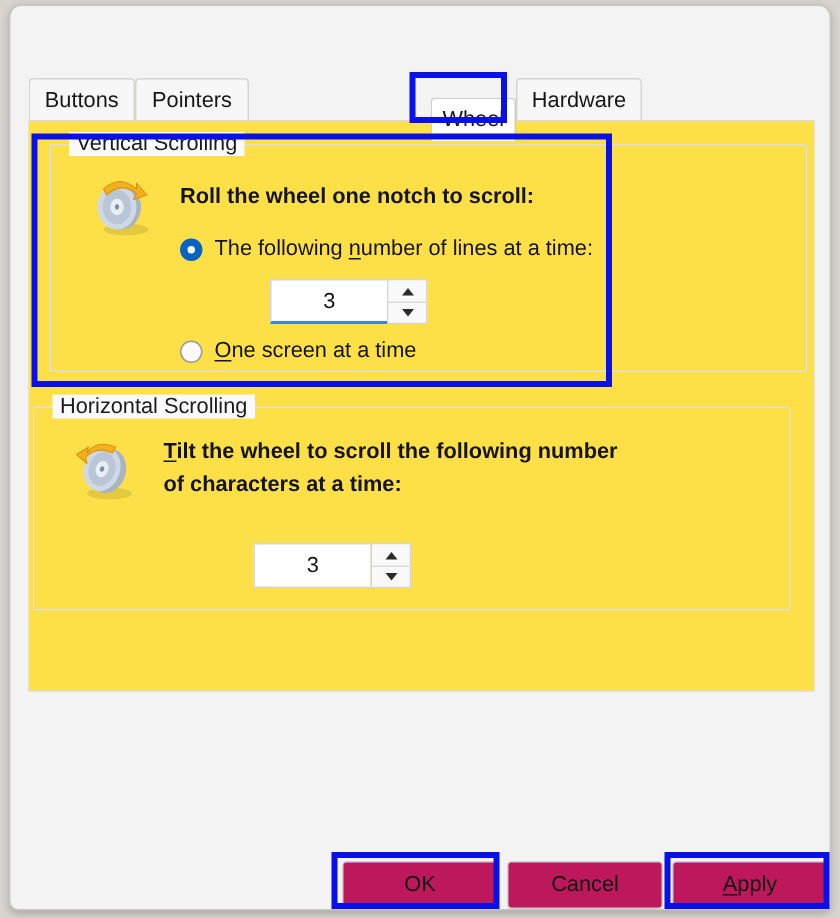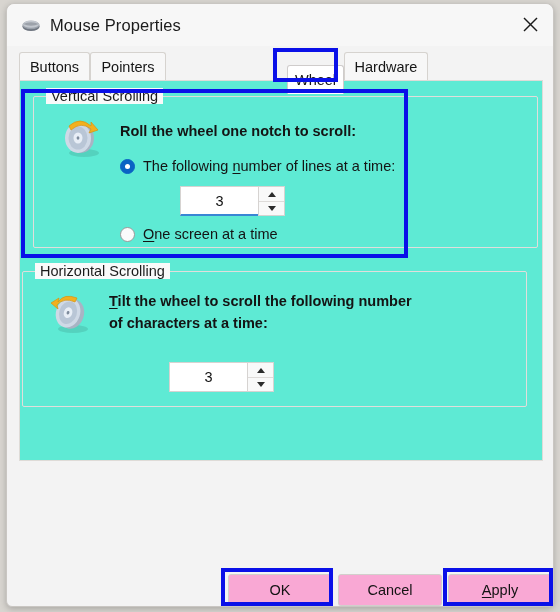--- a/index.html
+++ b/index.html
@@ -76,21 +76,21 @@
     position: absolute;
     border: 4px solid #0a10e8;
     pointer-events: none;
     z-index: 30;
   }
 
   
   #tabpage {
     position: absolute; left: 12px; top: 76px;
     width: 524px; height: 381px;
-    background: #5eead4;
+    background: #fde047;
     border: 1px solid #dedbd7;
   }
 
   
   .groupbox {
     position: absolute;
     border: 1px solid #e1dedb;
     border-radius: 2px;
     background: transparent;
   }
@@ -177,54 +177,33 @@
     border-left: 4.5px solid transparent;
     border-right: 4.5px solid transparent;
   }
   .arrow-up { border-bottom: 5px solid #2b2b2b; }
   .arrow-dn { border-top: 5px solid #2b2b2b; }
 
   
   .dlg-btn {
     position: absolute;
     height: 32px;
-    background: #f9a8d4;
+    background: #be185d;
     border: 1px solid #d2cfcc;
     border-radius: 3px;
     display: flex; align-items: center; justify-content: center;
     font-size: 14.5px; color: #131313;
     box-shadow: 0 1px 0 rgba(0,0,0,0.04);
   }
 </style>
 </head>
 <body>
 
 <div id="window">
 
-  <div id="titlebar">
-    <div id="title-left">
-      <span>
-        <svg class="mouse-mini" viewBox="0 0 20 16">
-          <ellipse cx="10" cy="9.6" rx="8.6" ry="4.3" fill="#6f7680"></ellipse>
-          <ellipse cx="10" cy="8.0" rx="8.6" ry="4.3" fill="#9aa1aa"></ellipse>
-          <ellipse cx="10" cy="7.2" rx="8.0" ry="3.6" fill="#c2c7ce"></ellipse>
-          <path d="M2 7 Q10 3.4 18 7 Q10 10.4 2 7 Z" fill="#7d848d" opacity="0.55"></path>
-        </svg>
-      </span>
-      <span id="title-text">Mouse Properties</span>
-    </div>
-    <div id="close-btn">
-      <span>
-        <svg width="15" height="15" viewBox="0 0 15 15">
-          <line x1="1" y1="1" x2="14" y2="14" stroke="#1a1a1a" stroke-width="1.4"></line>
-          <line x1="14" y1="1" x2="1" y2="14" stroke="#1a1a1a" stroke-width="1.4"></line>
-        </svg>
-      </span>
-    </div>
-  </div>
 
   <div id="tabstrip">
     <div class="tab" style="left:0px;width:71px;">Buttons</div>
     <div class="tab" style="left:71px;width:76px;">Pointers</div>
     <div class="tab selected" style="left:268px;width:57px;">Wheel</div>
     <div class="tab" style="left:325px;width:84px;">Hardware</div>
   </div>
 
   <div id="tabpage">
 

